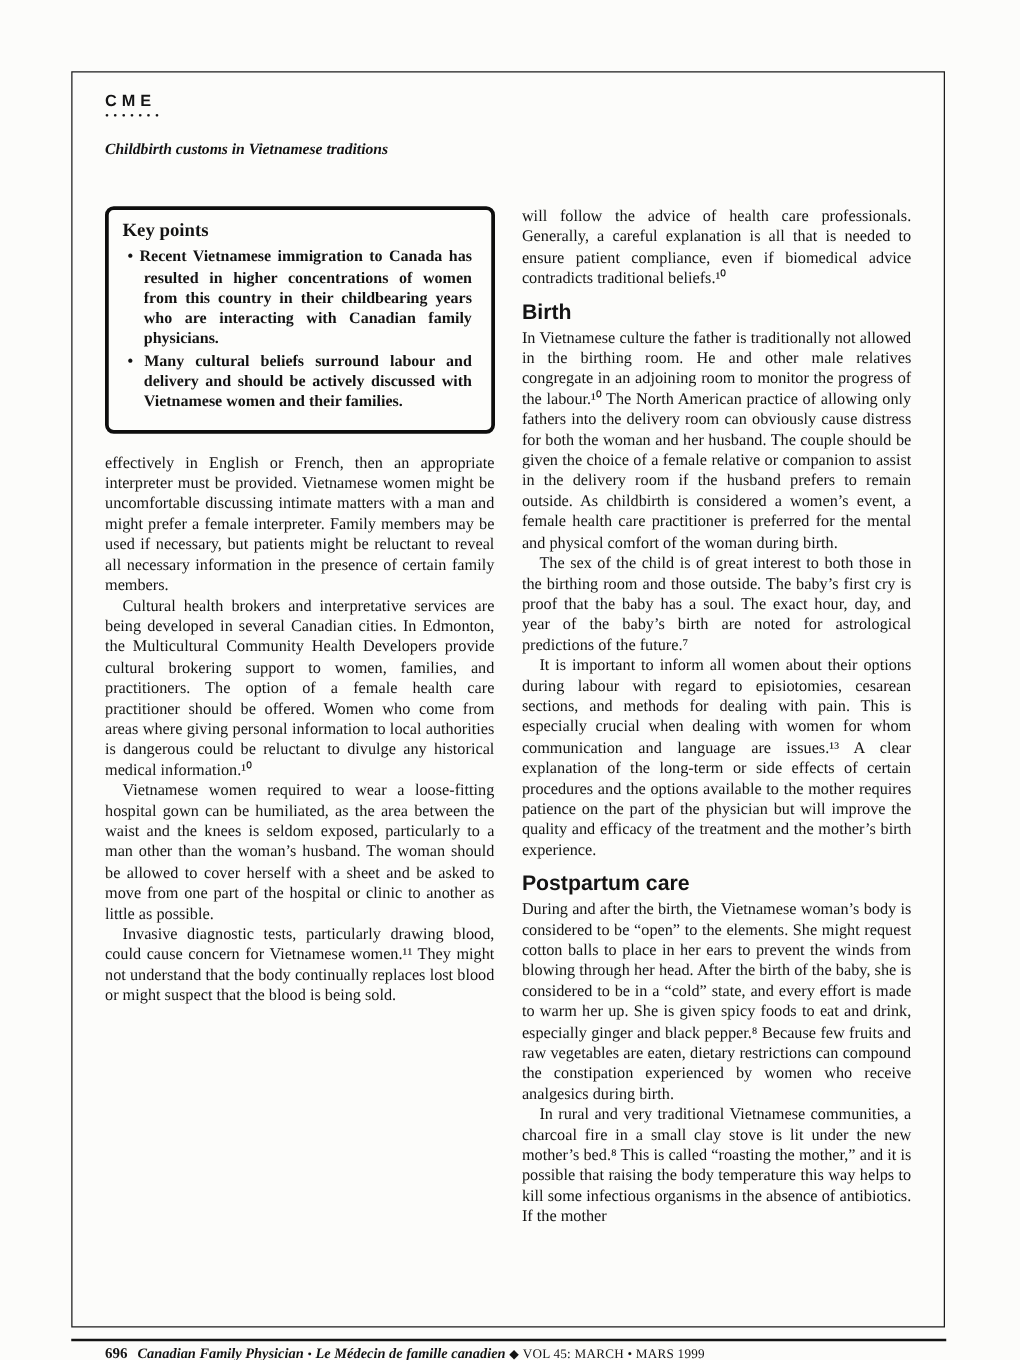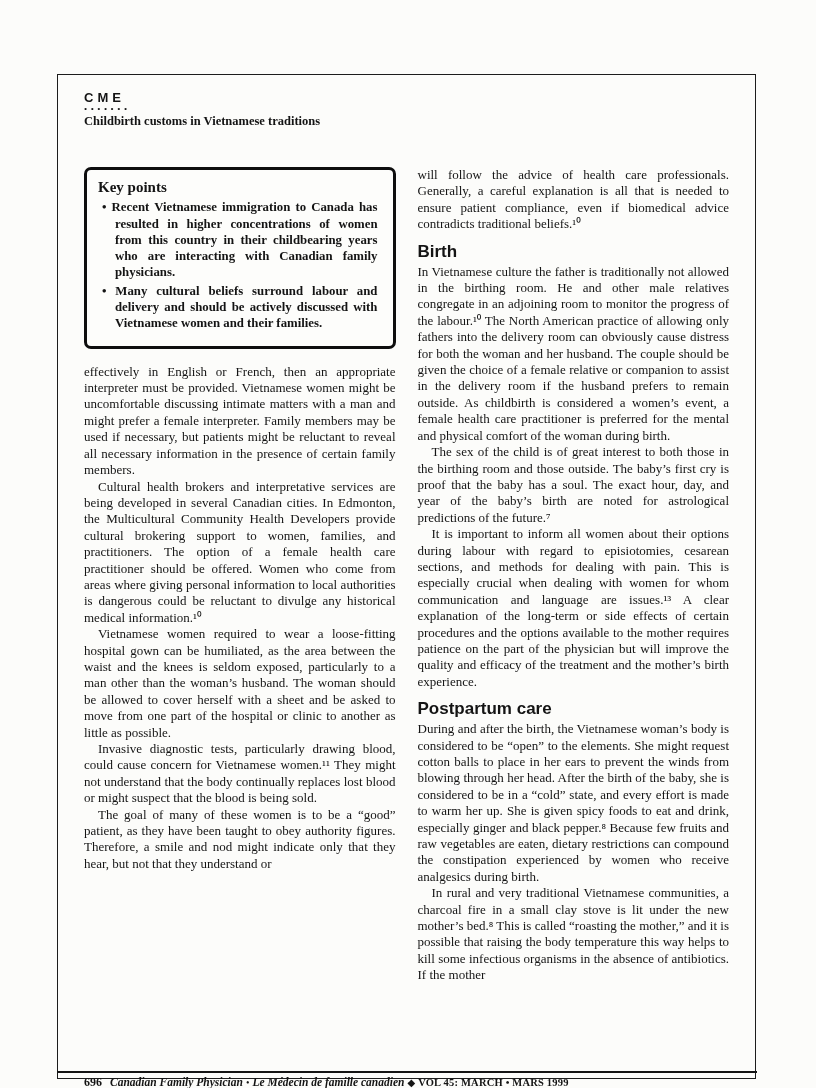--- a/index.html
+++ b/index.html
@@ -13,21 +13,21 @@
   }
   .sheet {
     position: relative;
     width: 816px;
     height: 1088px;
     overflow: hidden;
   }
   .frame {
     position: absolute;
     left: 57px;
-    top: 74px;
+    top: 57px;
     width: 699px;
     height: 1005px;
     border: 1px solid #1c1c1c;
     box-sizing: border-box;
     padding: 16px 26px 0 26px;
     overflow: hidden;
   }
   
   .cme {
     font-family: "Liberation Sans", sans-serif;
@@ -40,21 +40,22 @@
     font-size: 9px;
     line-height: 7px;
     letter-spacing: 3.5px;
     margin-top: 1px;
     color: #161616;
   }
   .article-title {
     font-weight: bold;
     font-size: 12.5px;
     line-height: 14px;
-    margin-top: 1px;
+    margin-top: 16px;
+    font-style: italic;
   }
   
   .columns {
     display: flex;
     gap: 22px;
     margin-top: 39px;
   }
   .col {
     width: 312px;
     font-size: 13px;
@@ -131,21 +132,21 @@
   }
   .footer .fjournal {
     font-style: italic;
     font-weight: bold;
   }
   .footer .fsep {
     margin: 0 3px;
     font-size: 10px;
   }
   .footer .fvol {
-    font-weight: bold;
+    font-weight: normal;
     font-size: 10.5px;
     letter-spacing: 0.2px;
   }
 </style>
 </head>
 <body>
 
 <div class="sheet">
   <div class="frame">
 
@@ -163,21 +164,20 @@
           <ul class="kp-list">
               <li>Recent Vietnamese immigration to Canada has resulted in higher concentrations of women from this country in their childbearing years who are interacting with Canadian family physicians.</li>
               <li>Many cultural beliefs surround labour and delivery and should be actively discussed with Vietnamese women and their families.</li>
             </ul>
         </div>
         <div class="paras">
             <p>effectively in English or French, then an appropriate interpreter must be provided. Vietnamese women might be uncomfortable discussing intimate matters with a man and might prefer a female interpreter. Family members may be used if necessary, but patients might be reluctant to reveal all necessary information in the presence of certain family members.</p>
             <p>Cultural health brokers and interpretative services are being developed in several Canadian cities. In Edmonton, the Multicultural Community Health Developers provide cultural brokering support to women, families, and practitioners. The option of a female health care practitioner should be offered. Women who come from areas where giving personal information to local authorities is dangerous could be reluctant to divulge any historical medical information.¹⁰</p>
             <p>Vietnamese women required to wear a loose-fitting hospital gown can be humiliated, as the area between the waist and the knees is seldom exposed, particularly to a man other than the woman’s husband. The woman should be allowed to cover herself with a sheet and be asked to move from one part of the hospital or clinic to another as little as possible.</p>
             <p>Invasive diagnostic tests, particularly drawing blood, could cause concern for Vietnamese women.¹¹ They might not understand that the body continually replaces lost blood or might suspect that the blood is being sold.</p>
-            <p>The goal of many of these women is to be a “good” patient, as they have been taught to obey authority figures. Therefore, a smile and nod might indicate only that they hear, but not that they understand or</p>
           </div>
       </div>
 
       <div class="col">
         <div class="section">
           <div class="paras">
               <p>will follow the advice of health care professionals. Generally, a careful explanation is all that is needed to ensure patient compliance, even if biomedical advice contradicts traditional beliefs.¹⁰</p>
             </div>
         </div>
         <div class="section">

